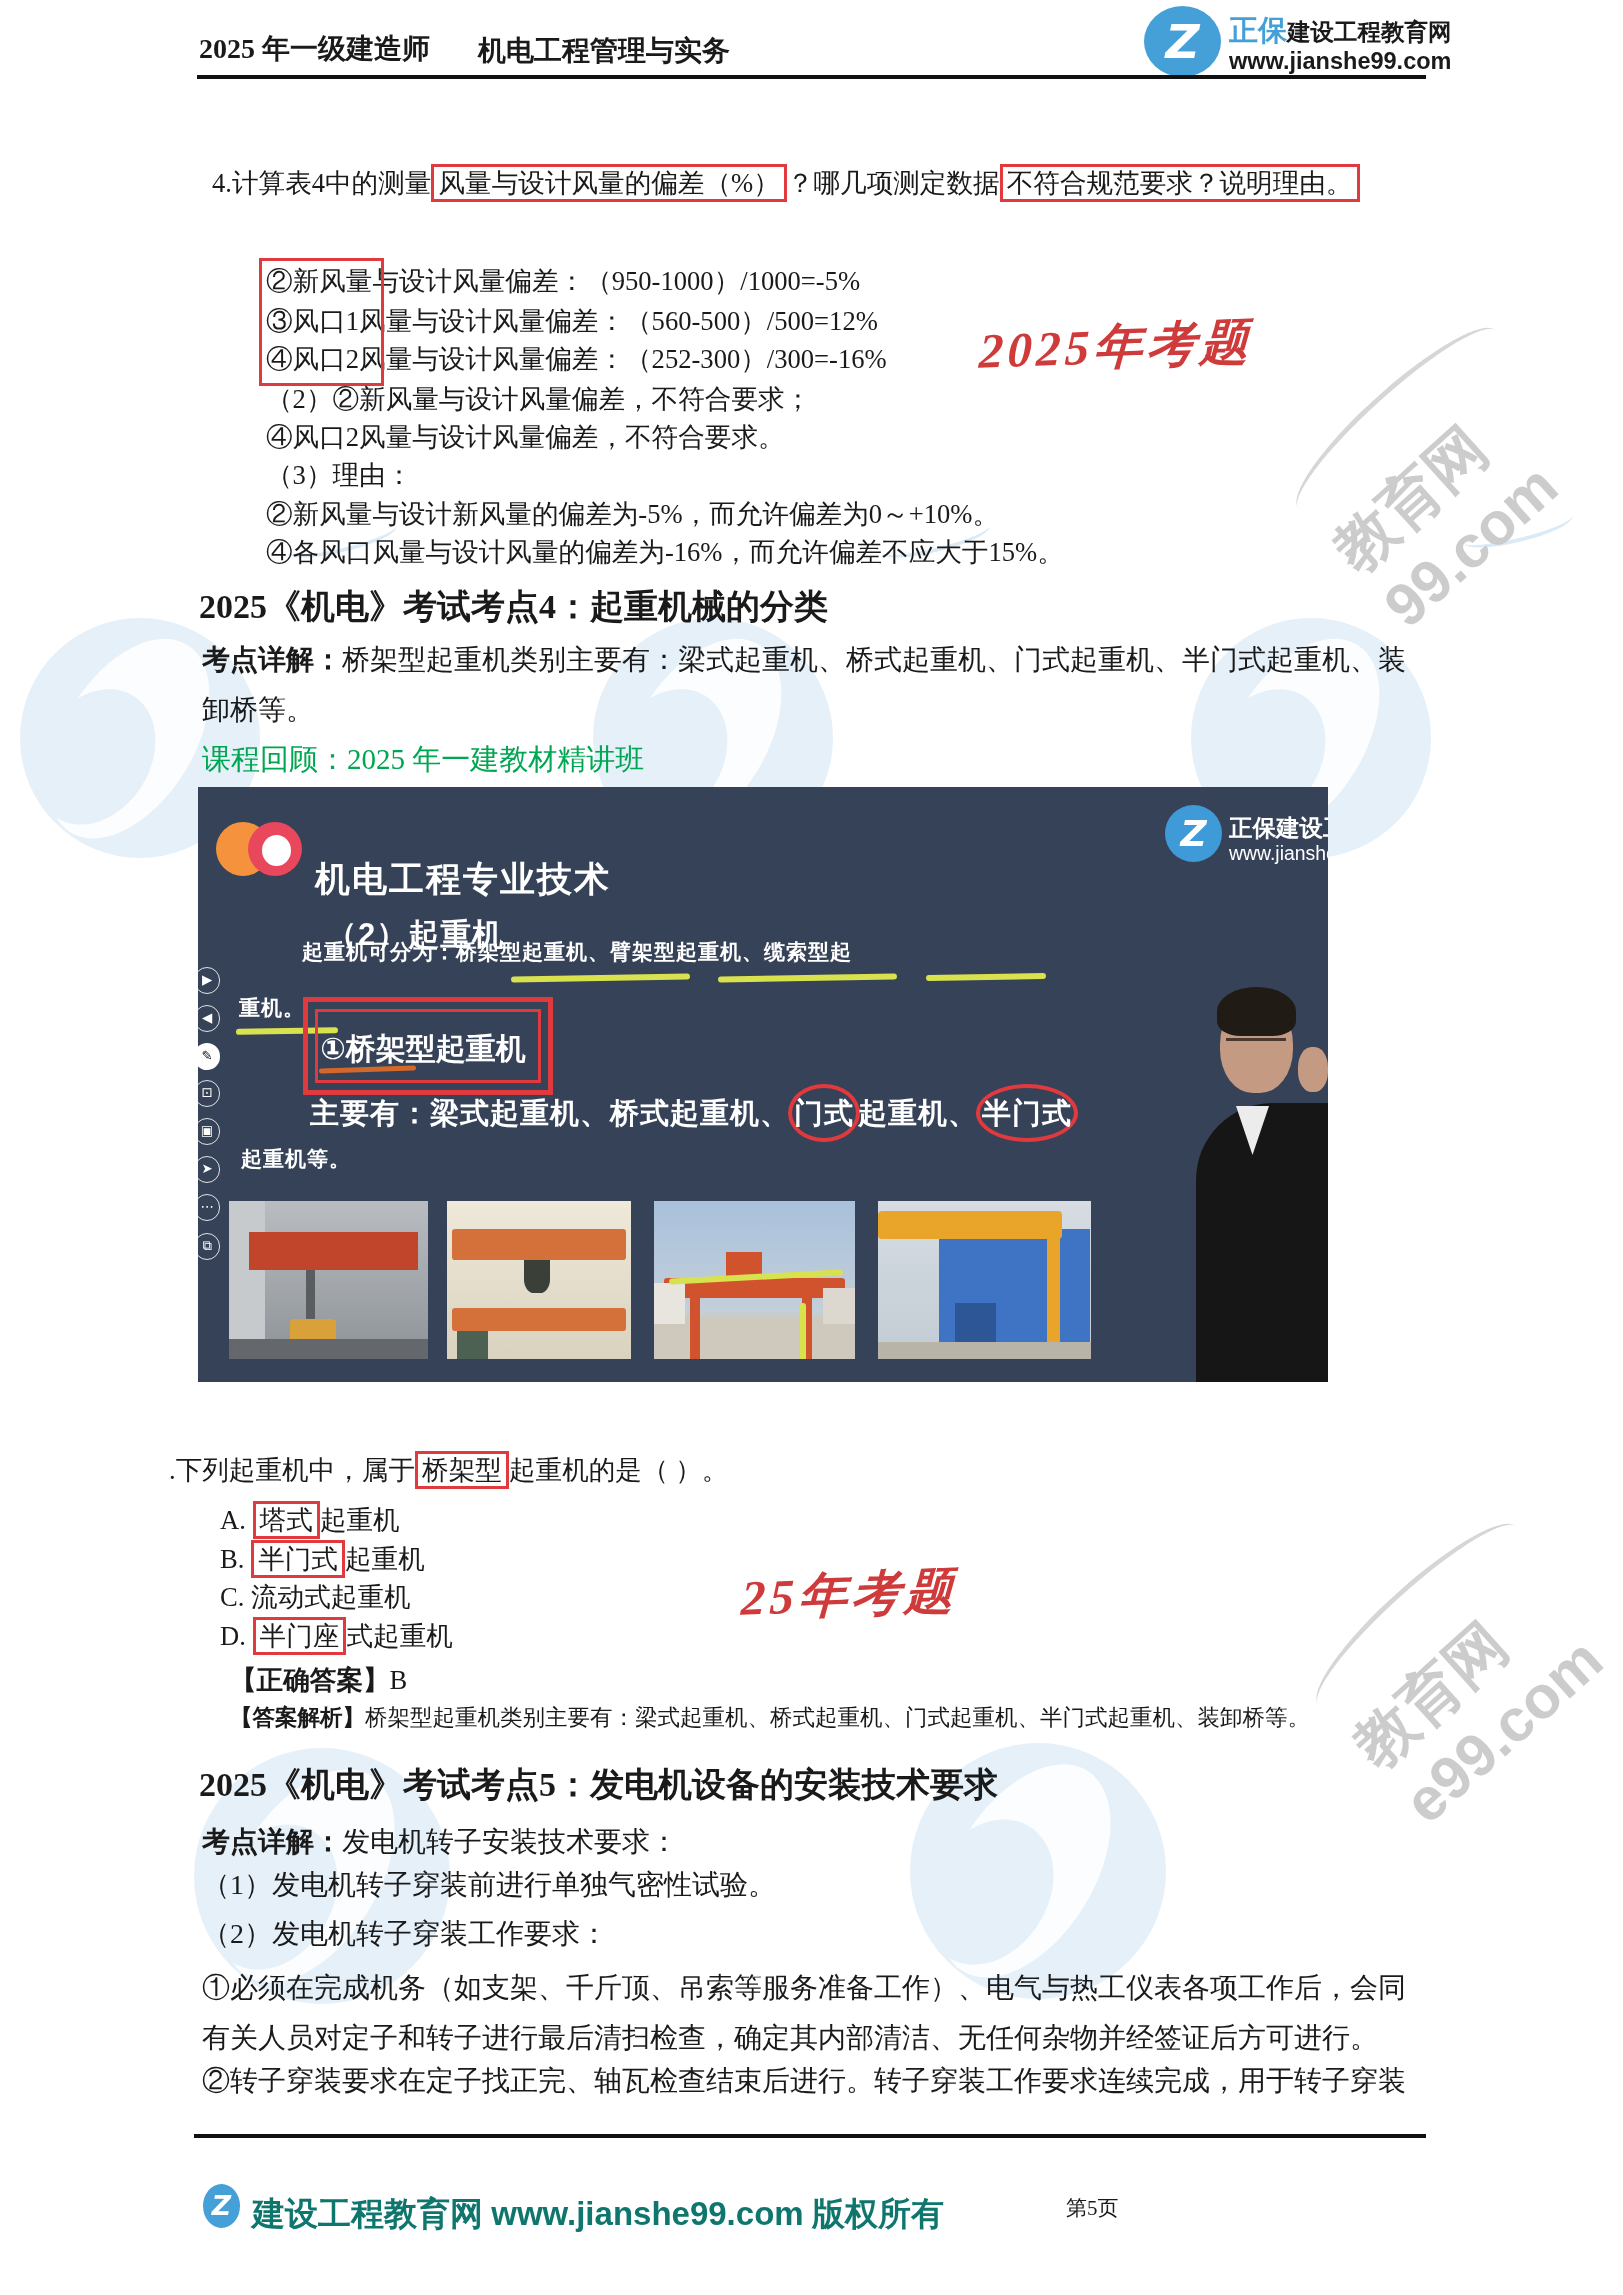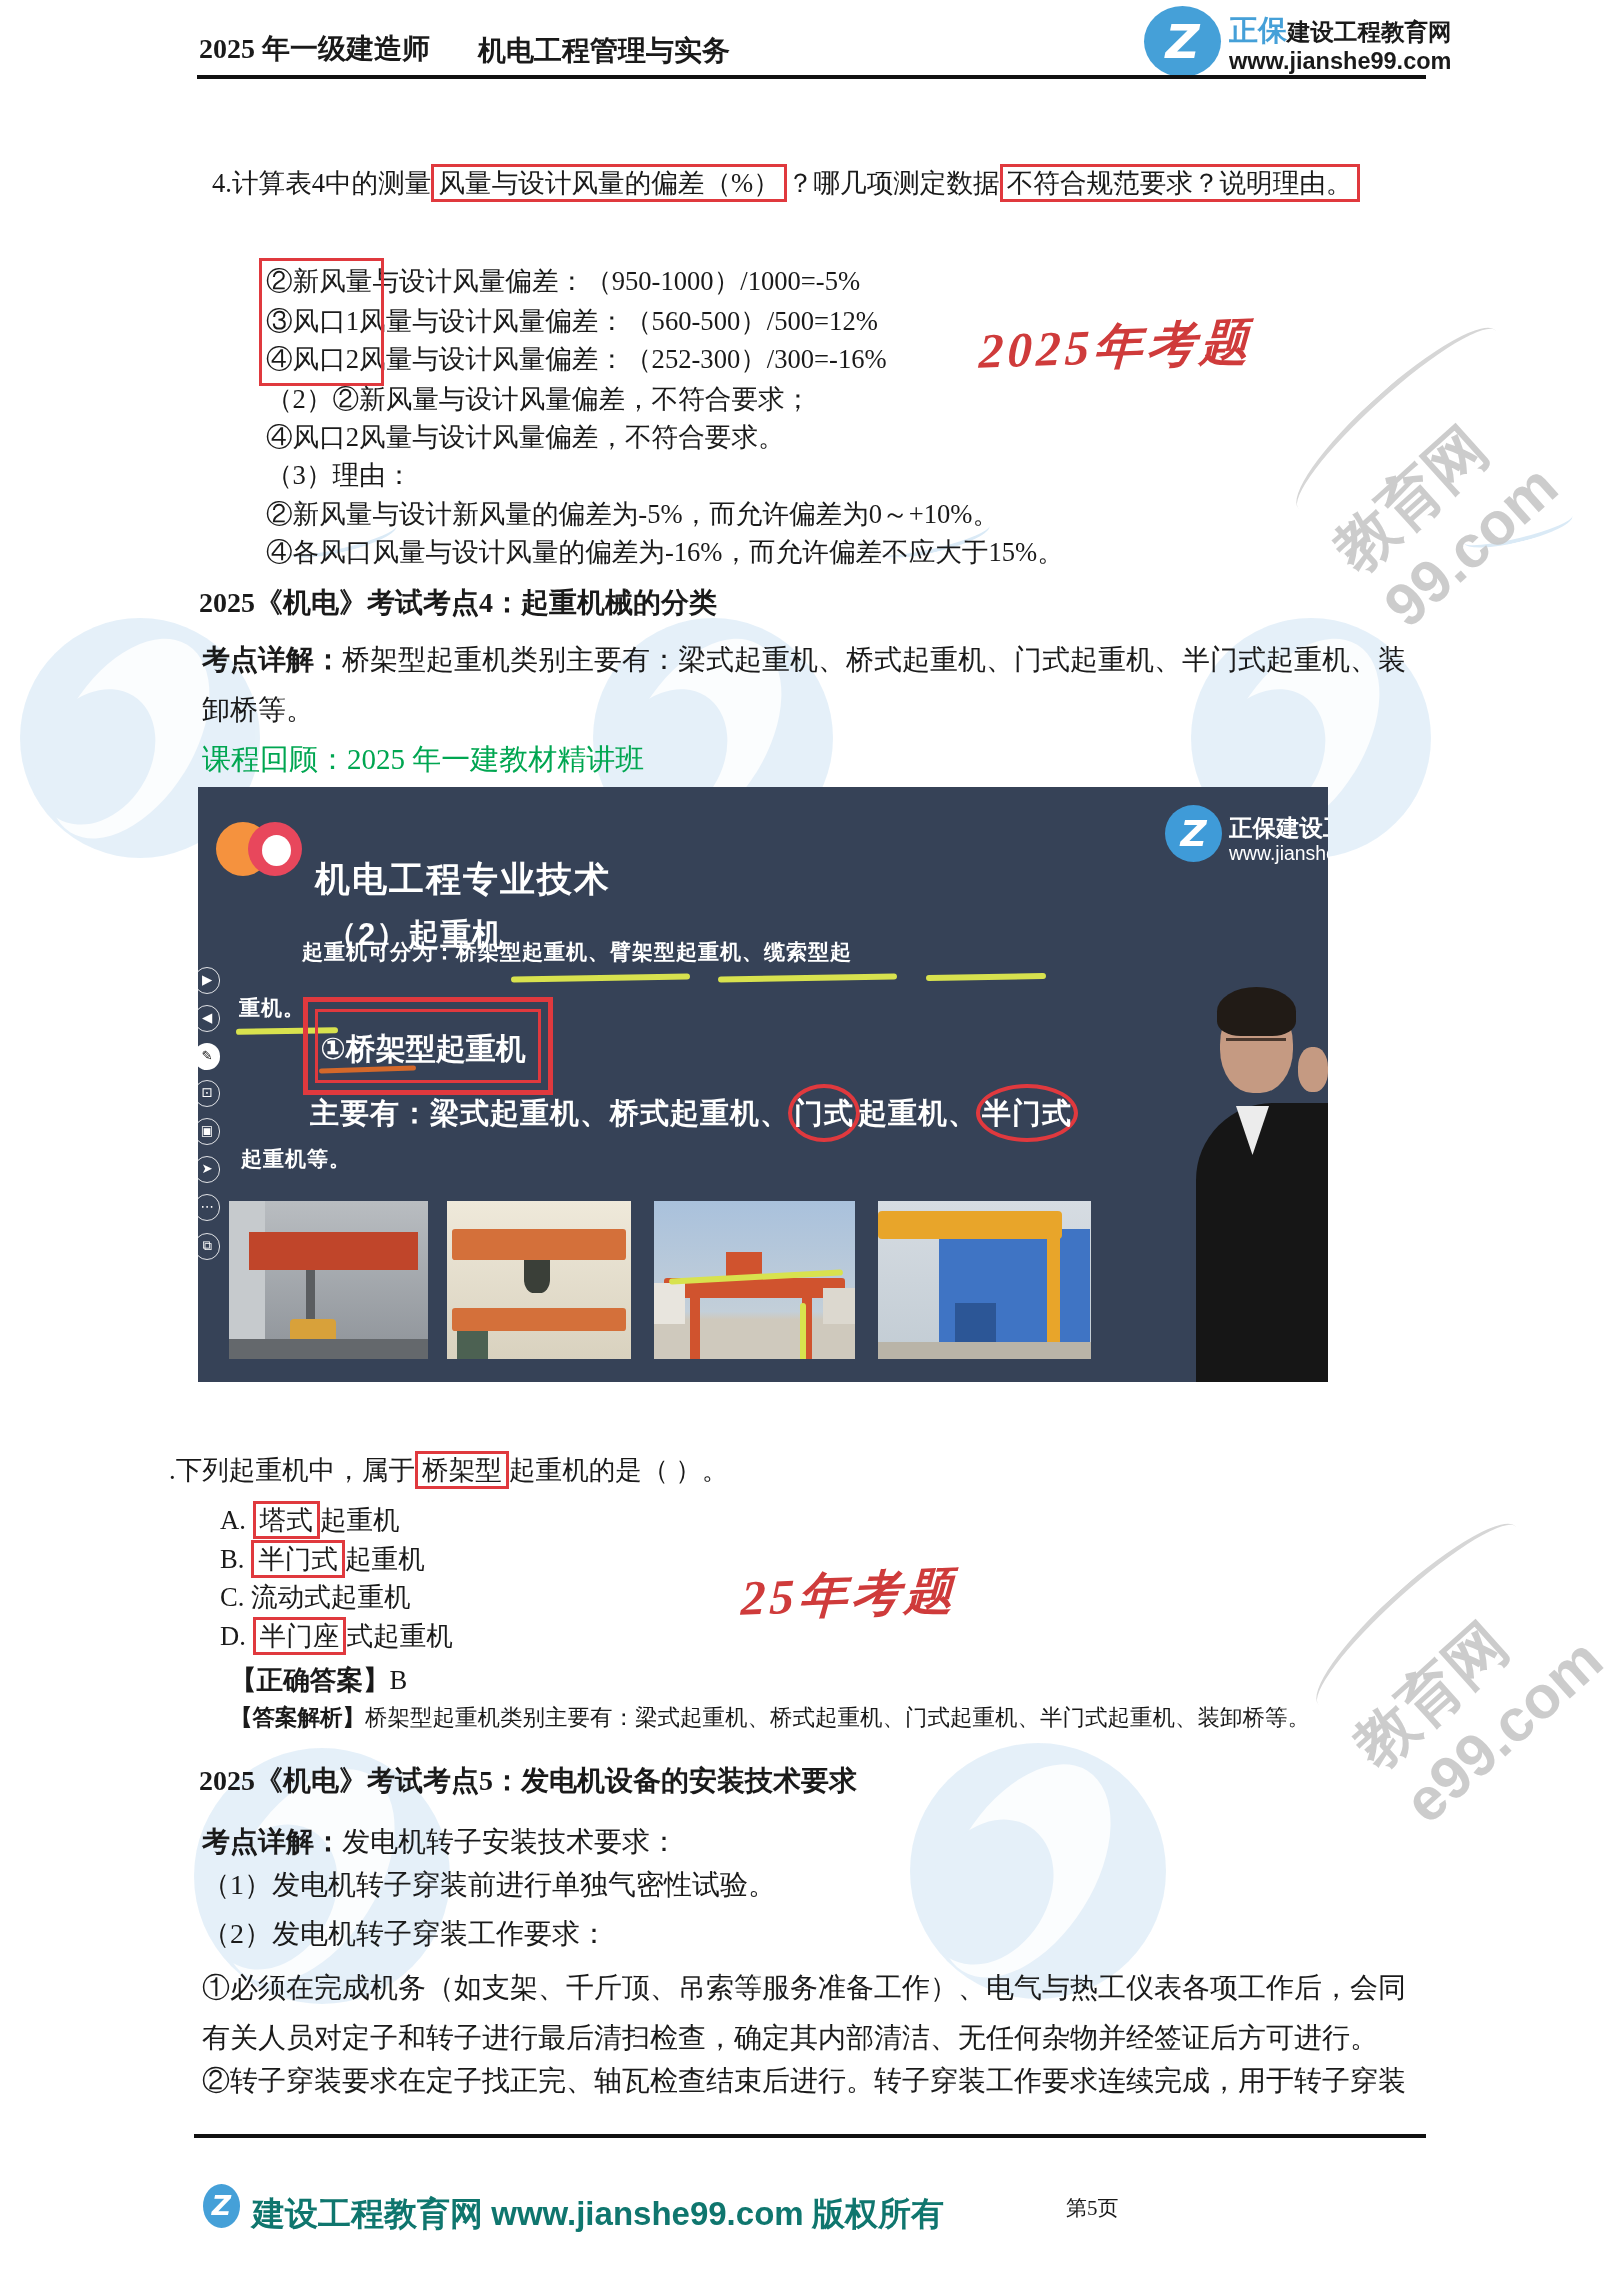--- a/index.html
+++ b/index.html
@@ -23,21 +23,21 @@
   .rule{background:#111;height:4.1px;}
   .logo-ellipse{background:#45a0d8;border-radius:50%;}
   .logo-z{color:#fff;font-weight:bold;font-family:"DejaVu Sans",sans-serif;font-style:italic;}
   
   .line{position:absolute;font-size:26.6px;white-space:nowrap;}
   .redbox{border:3.1px solid #e0393e;padding:1px 4.1px;}
   .redbox:empty{display:none;}
   .redbox-hang{border:3.1px solid #e0393e;padding:1px 4.1px 49px 2px;}
   .stamp{position:absolute;color:#cf3b3b;font-weight:bold;font-style:italic;
      font-size:49px;transform:rotate(-2deg) skewX(-4deg);letter-spacing:4.1px;white-space:nowrap;}
-  .h2{position:absolute;font-size:28px;font-weight:bold;white-space:nowrap;}
+  .h2{position:absolute;font-size:34px;font-weight:bold;white-space:nowrap;}
   .para{position:absolute;font-size:28px;line-height:50px;width:1216px;}
   .blab{font-weight:bold;}
   .green{color:#00a651;}
   
   #video{position:absolute;left:198px;top:787px;width:1130px;height:595px;
      background:#364257;overflow:hidden;z-index:2;
      font-family:"Liberation Sans","DejaVu Sans",sans-serif;color:#fff;}
   .vline{position:absolute;font-size:21px;font-weight:bold;white-space:nowrap;letter-spacing:1px;}
   .ybar{position:absolute;height:5.6px;background:#d8e24e;border-radius:3.1px;transform:rotate(-1deg);}
   .obar{position:absolute;height:4.6px;background:#d4682a;border-radius:2.6px;transform:rotate(-2deg);}

